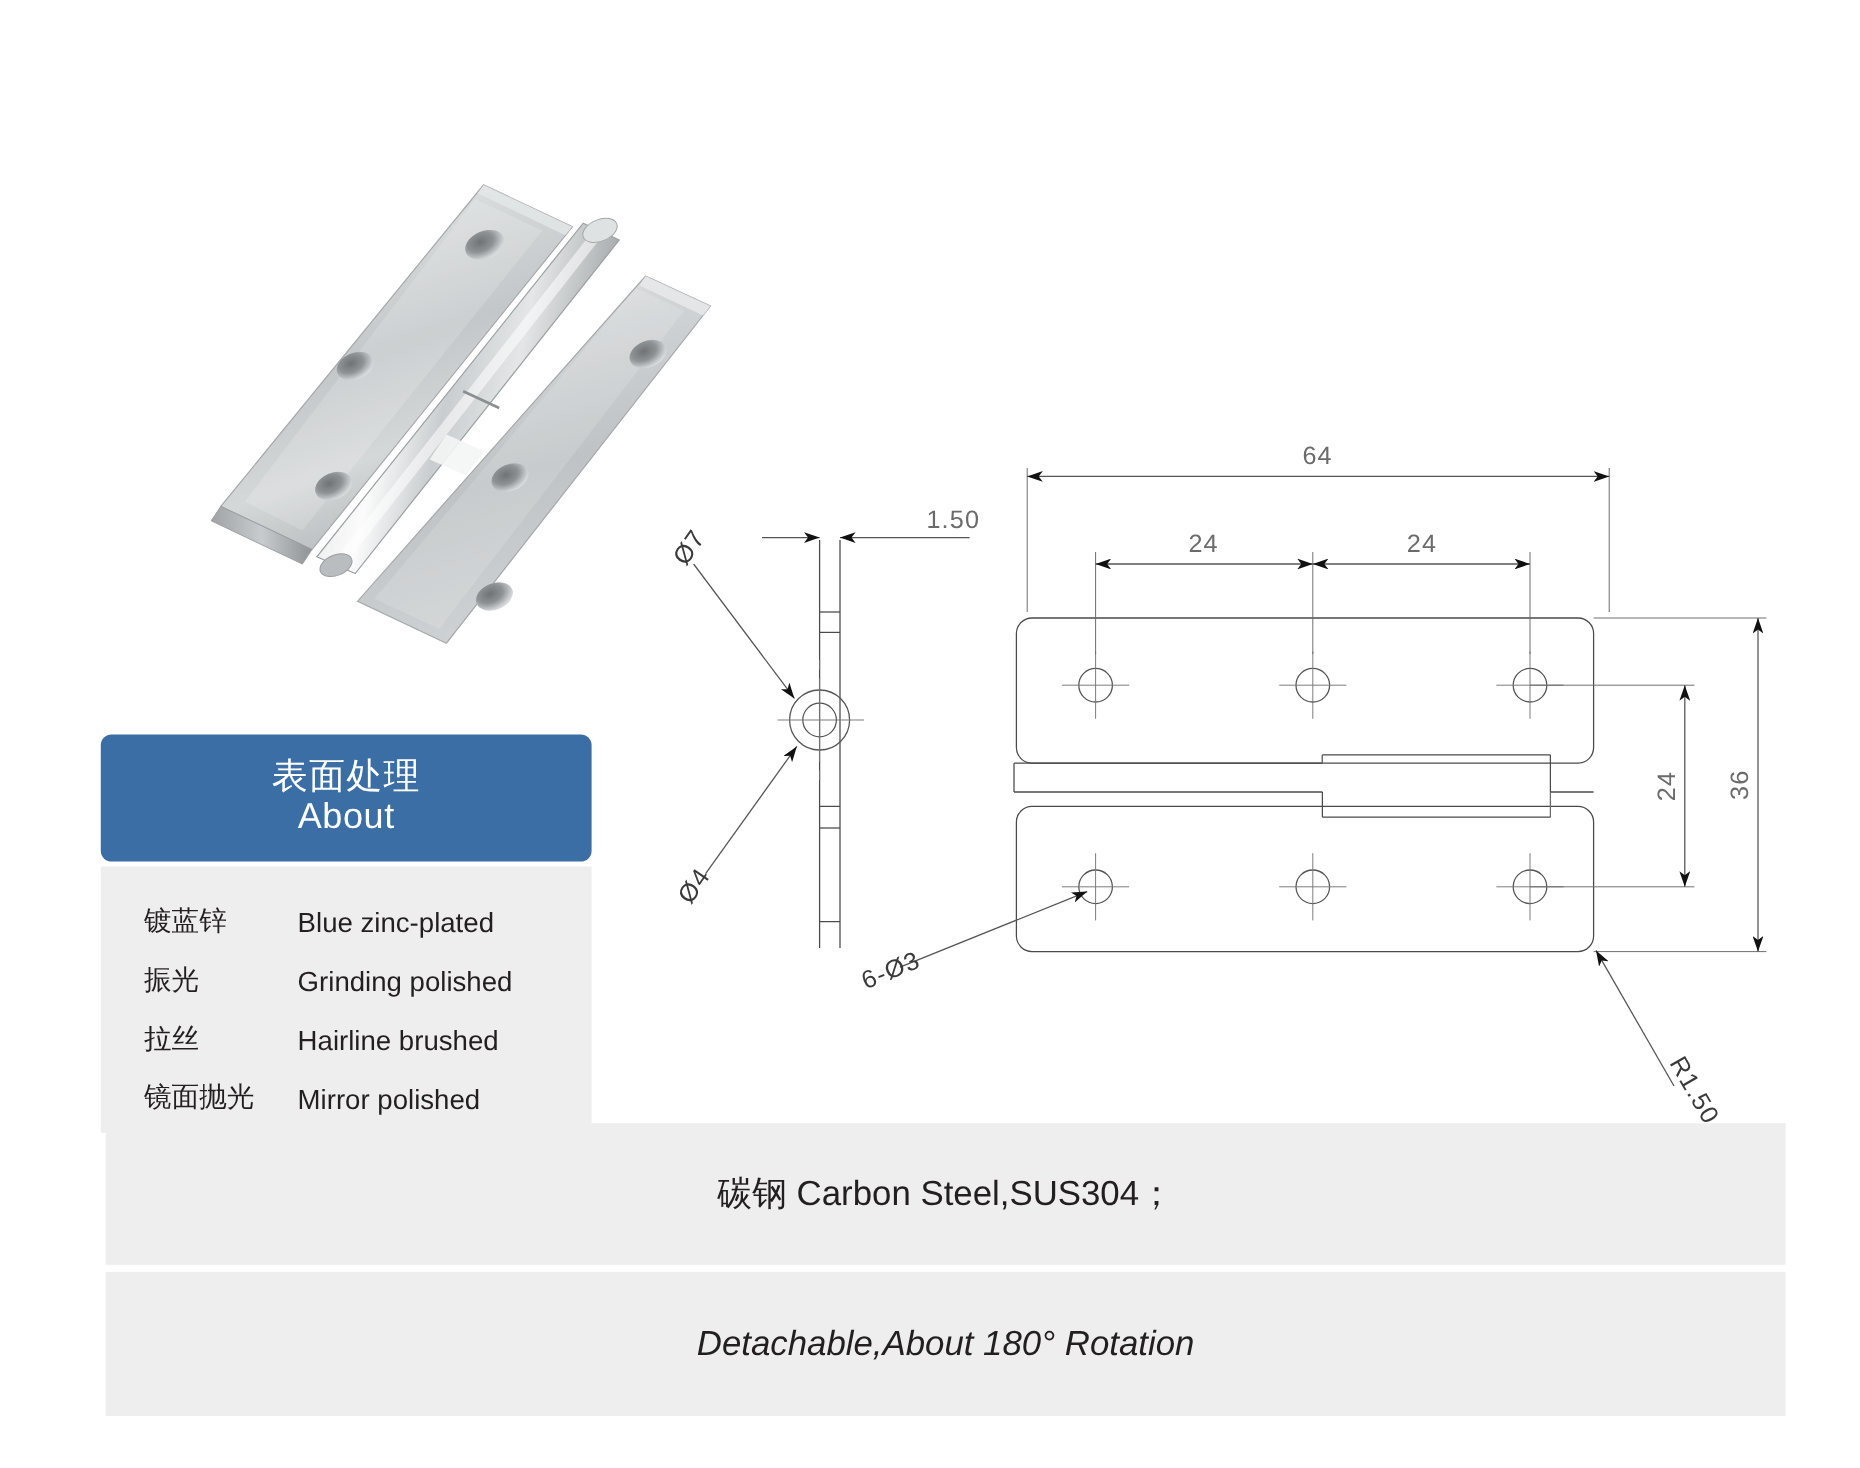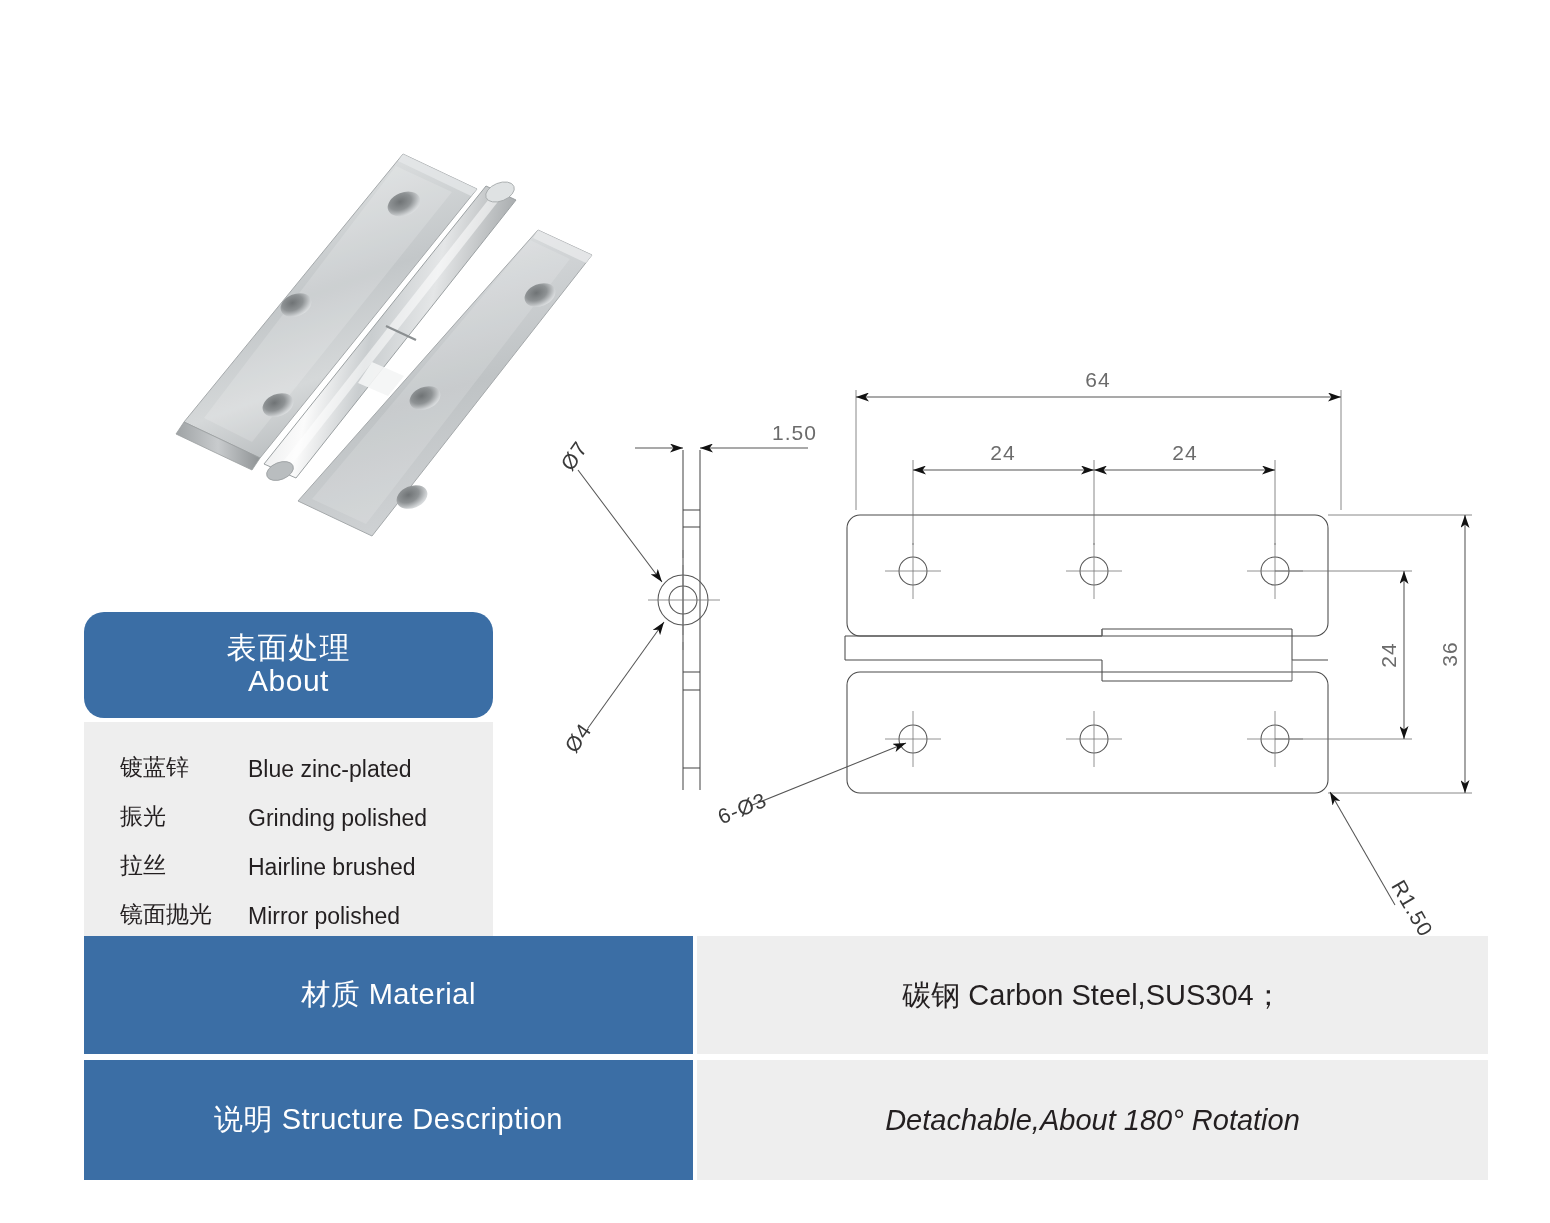--- a/index.html
+++ b/index.html
@@ -28,21 +28,21 @@
 
   
   #finish-panel {
     position: absolute;
     left: 84px;
     top: 612px;
     width: 409px;
   }
   #finish-header {
     background: #3b6ea5;
-    border-radius: 20px;
+    border-radius: 9px;
     height: 106px;
     display: flex;
     flex-direction: column;
     align-items: center;
     justify-content: center;
     color: #ffffff;
   }
   #finish-header .cn {
     font-size: 30px;
     line-height: 1.08;
@@ -230,28 +230,26 @@
       <span class="en">Hairline brushed</span>
     </div>
     <div class="finish-row">
       <span class="cn">镜面抛光</span>
       <span class="en">Mirror polished</span>
     </div>
   </div>
 </div>
 
 <div class="spec-row" id="spec-row-material">
-  <div class="spec-label">材质 Material</div>
   <div class="spec-value">
     <span>碳钢  Carbon Steel,SUS304；</span>
   </div>
 </div>
 
 <div class="spec-row" id="spec-row-structure">
-  <div class="spec-label">说明 Structure Description</div>
   <div class="spec-value">
     <span class="line2">Detachable,About 180° Rotation</span>
   </div>
 </div>
 
 <div id="tech-drawing">
   <svg viewBox="0 0 960 570" xmlns="http://www.w3.org/2000/svg">
     <defs>
       <marker id="arrIn" markerWidth="14" markerHeight="9" refX="13" refY="4.5" orient="auto" markerUnits="userSpaceOnUse">
         <path d="M0,0 L13,4.5 L0,9 L3.4,4.5 Z" fill="#111111"></path>

